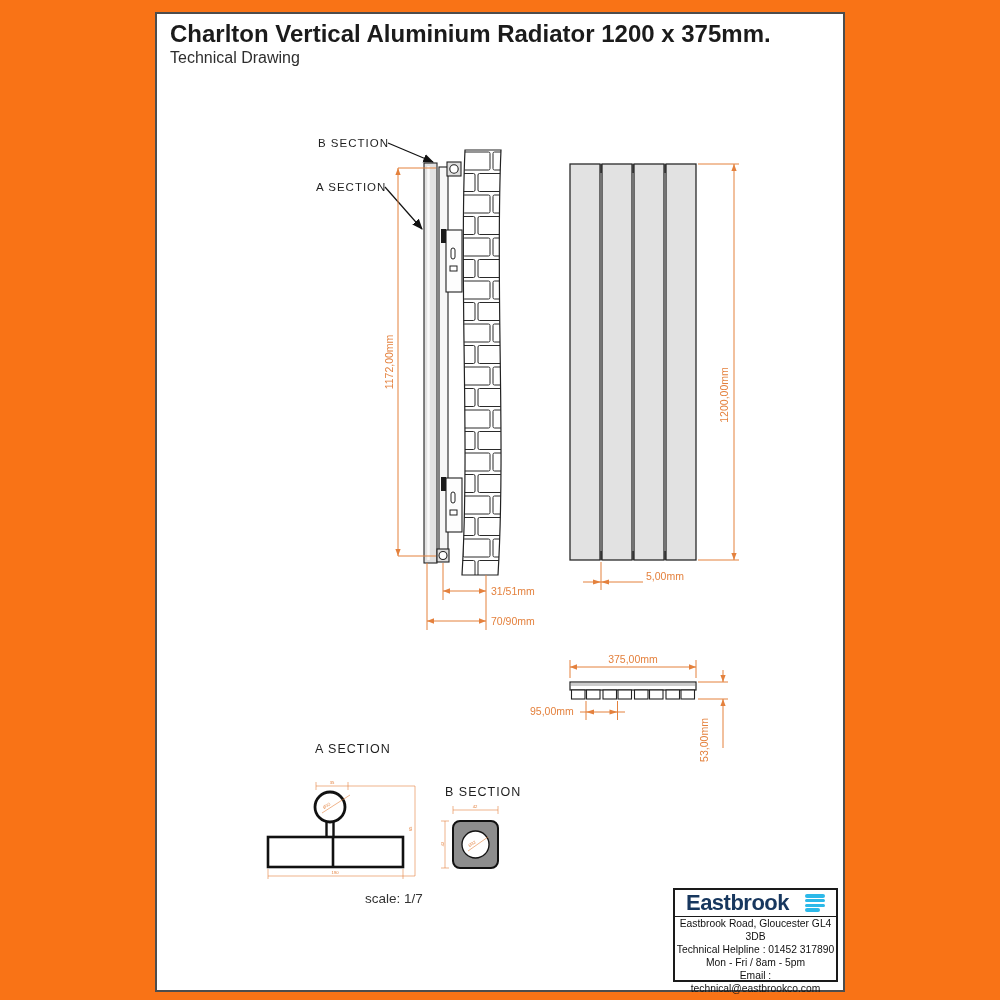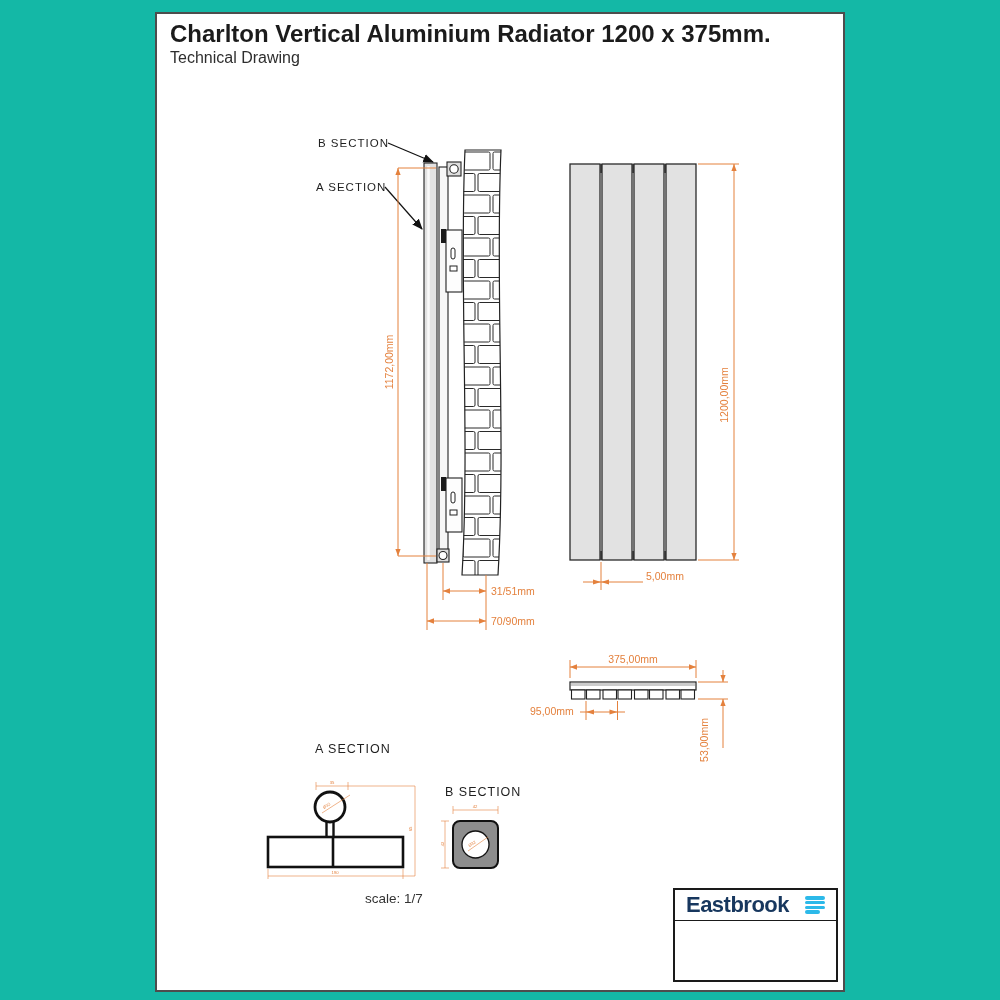--- a/index.html
+++ b/index.html
@@ -1,16 +1,16 @@
 <!DOCTYPE html>
 <html><head>
 <meta charset="utf-8">
 <style>
   html,body{margin:0;padding:0;background:#fff;}
-  #page{position:relative;width:1000px;height:1000px;background:#14b8a6;overflow:hidden;
+  #page{position:relative;width:1000px;height:1000px;background:#f97316;overflow:hidden;
         font-family:"Liberation Sans",sans-serif;}
   #sheet{position:absolute;left:155px;top:12px;width:686px;height:976px;
          border:2px solid #4d4d4d;background:#fff;}
   .hdr{position:absolute;left:170px;top:20px;}
   .hdr h1{margin:0;font-size:24px;font-weight:700;color:#1b1b1b;letter-spacing:0;}
   .hdr h2{margin:1px 0 0 0;font-size:16px;font-weight:400;color:#2e2e2e;}
   svg{position:absolute;overflow:visible;}
   .dim-line{stroke:#e4813d;stroke-width:1;fill:none;}
   .dim-thin{stroke:#e4813d;stroke-width:0.6;fill:none;}
   .dim-text{fill:#e4813d;font-family:"Liberation Sans",sans-serif;font-size:10.5px;}
@@ -239,14 +239,20 @@
   <div id="tblock">
     <div class="logo-row">
       <span class="brand">Eastbrook</span>
       <span class="wave-icon">
           <i></i>
           <i></i>
           <i></i>
           <i></i>
         </span>
     </div>
+    <div class="info">
+      <div>Eastbrook Road, Gloucester GL4 3DB</div>
+      <div>Technical Helpline : 01452 317890</div>
+      <div>Mon - Fri / 8am - 5pm</div>
+      <div>Email : technical@eastbrookco.com</div>
+    </div>
   </div>
 </div>
 
 </body></html>

